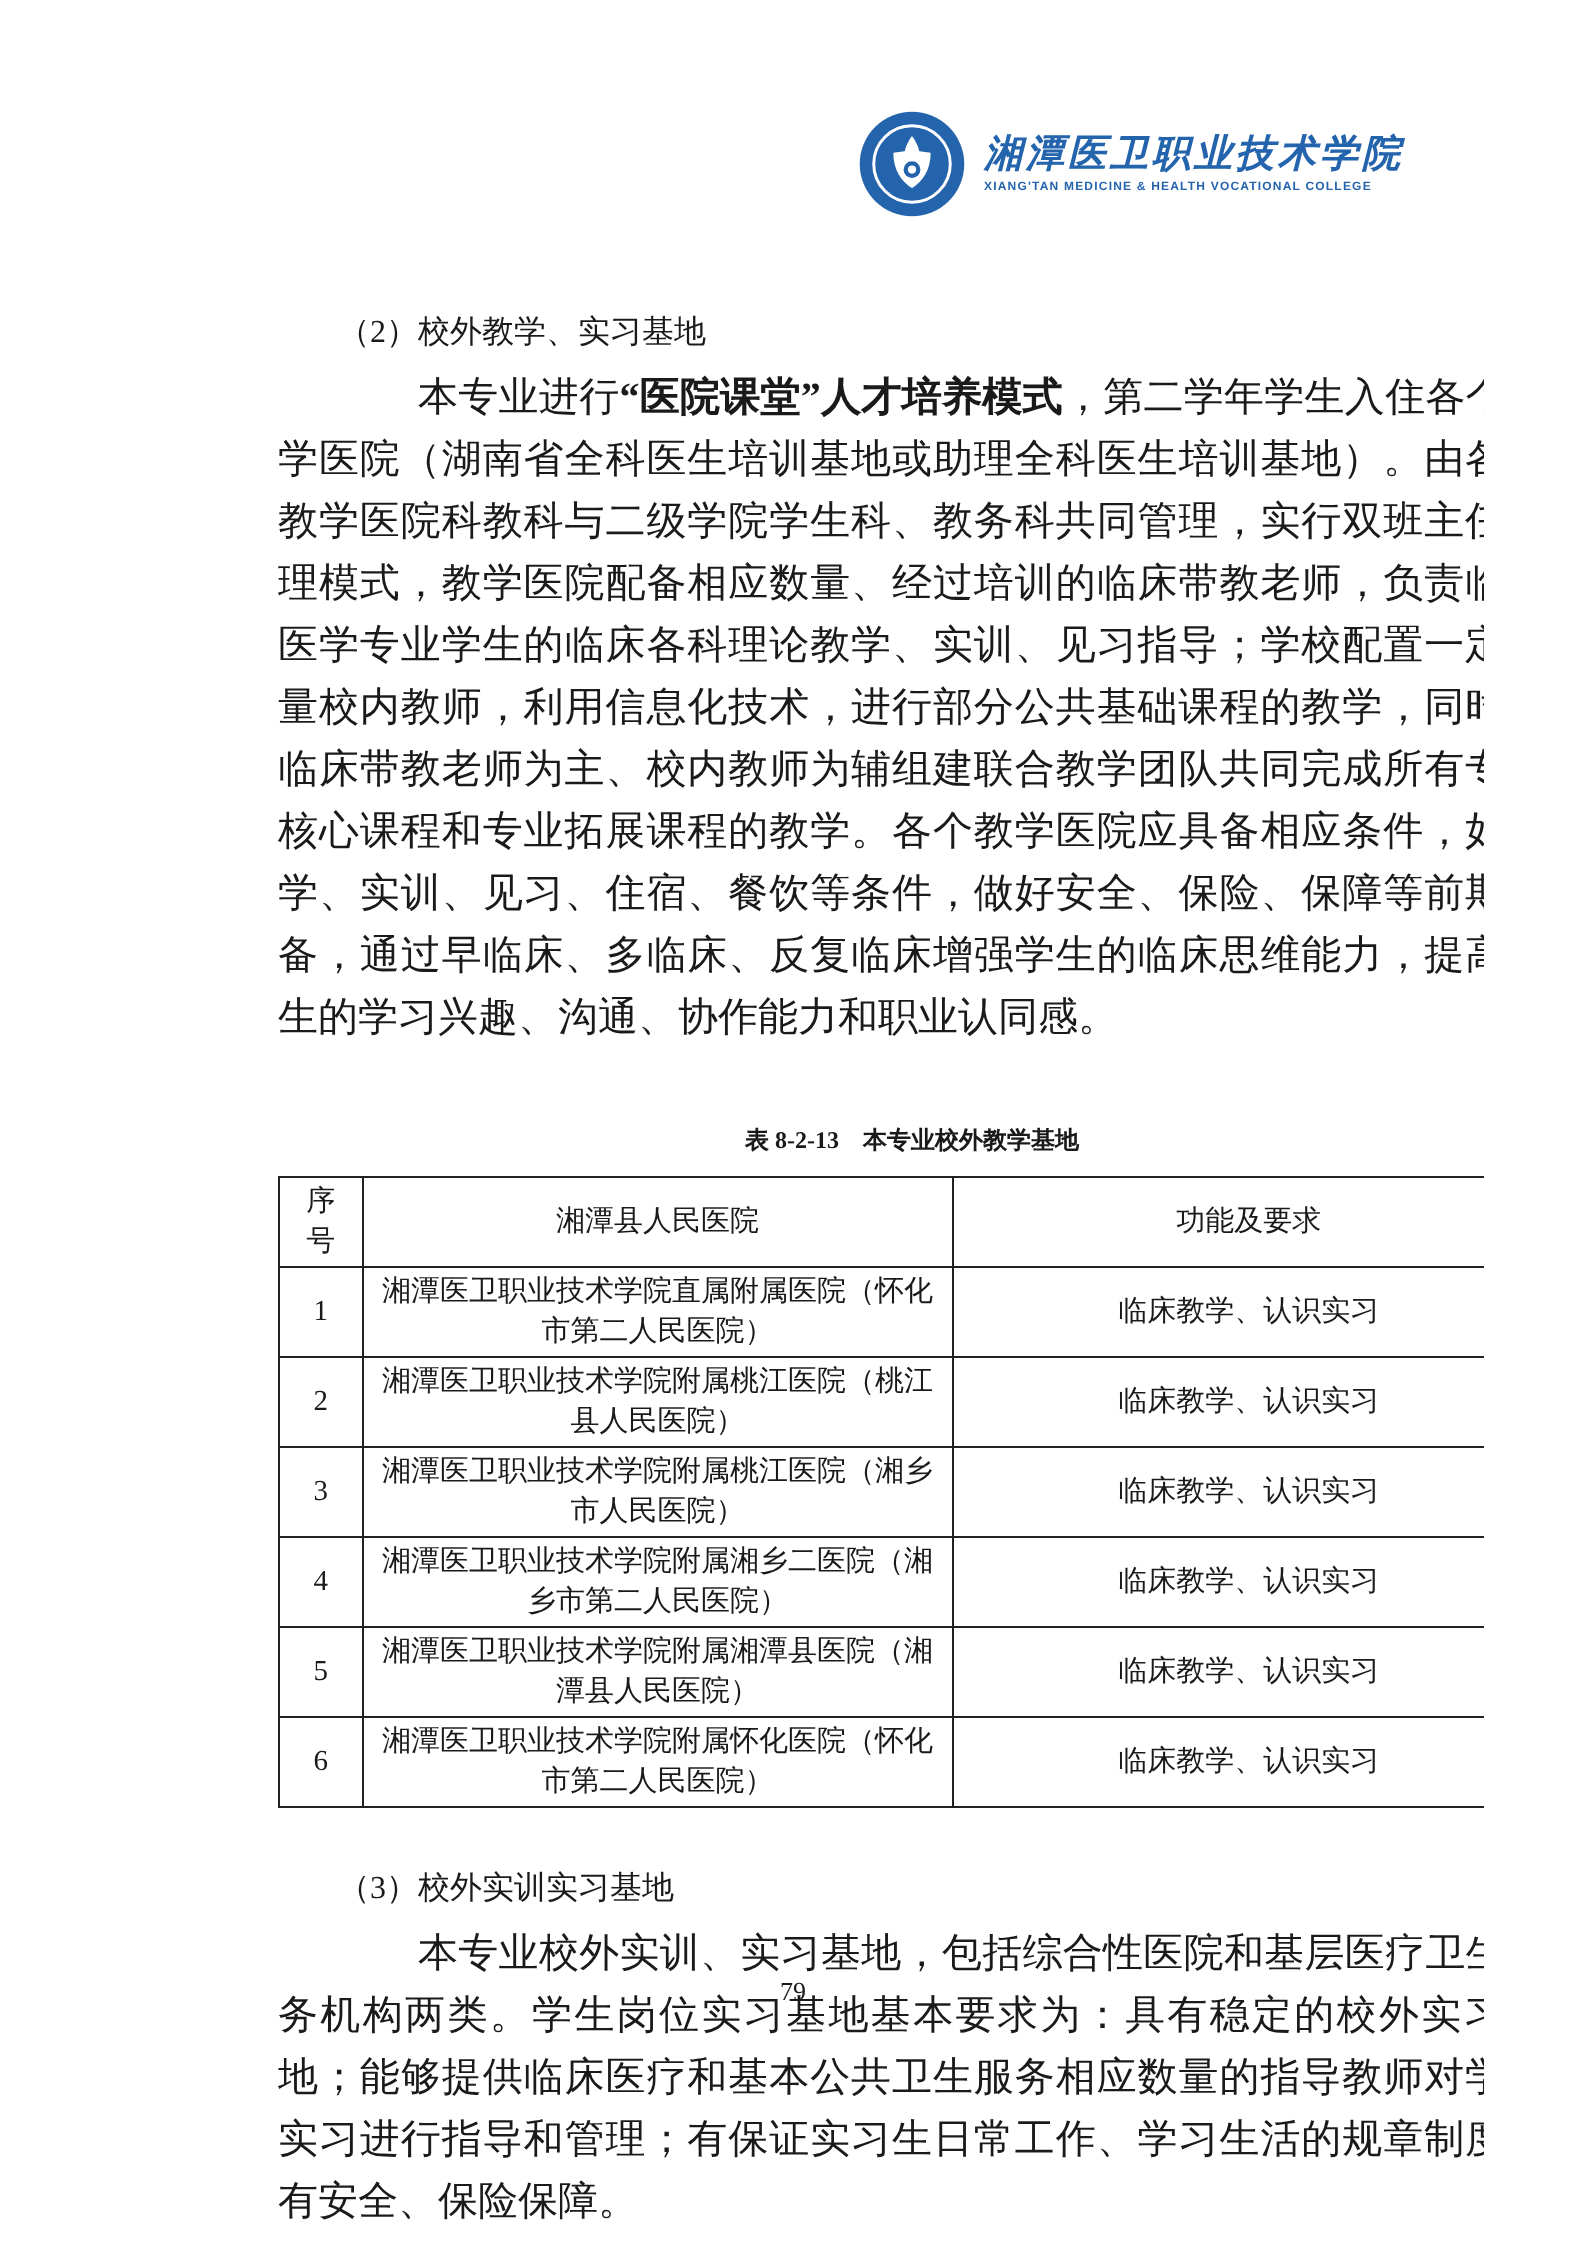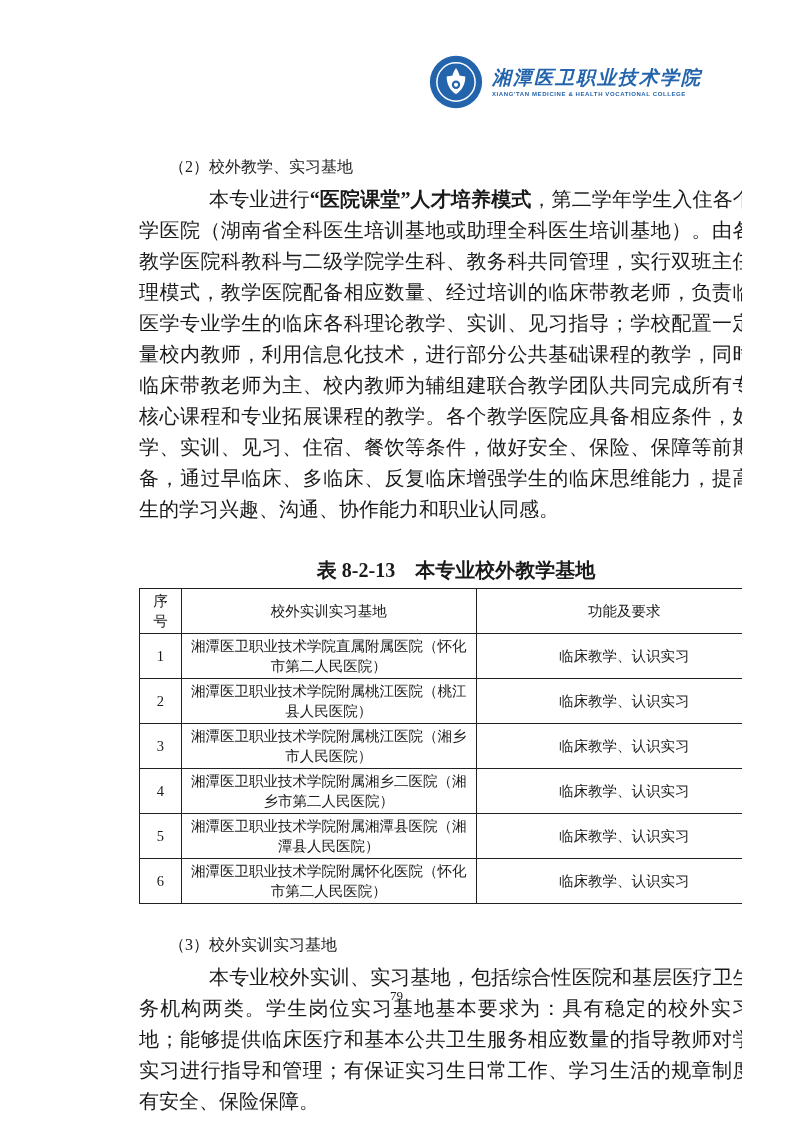--- a/index.html
+++ b/index.html
@@ -62,21 +62,21 @@
     font-size: 20px;
     line-height: 31px;
     text-align: justify;
     text-indent: 3.5em;
     margin-top: 2px;
   }
   .para .bold-run { font-weight: bold; }
   
   .tbl-caption {
     text-align: center;
-    font-size: 20px;
+    font-size: 12px;
     font-weight: bold;
     margin-top: 31px;
     line-height: 28px;
     white-space: pre;
   }
   table.bases {
     width: 100%;
     border-collapse: collapse;
     margin-top: 4px;
     table-layout: fixed;
@@ -139,21 +139,21 @@
 
     <table class="bases">
       <colgroup>
           <col class="c-no">
           <col class="c-name">
           <col class="c-func">
         </colgroup>
       <thead>
         <tr>
           <th>序号</th>
-          <th>校外实训实习基地</th>
+          <th>湘潭县人民医院</th>
           <th>功能及要求</th>
         </tr>
       </thead>
       <tbody>
         <tr>
           <td>1</td>
           <td>湘潭医卫职业技术学院直属附属医院（怀化市第二人民医院）</td>
           <td>临床教学、认识实习</td>
         </tr>
         <tr>

